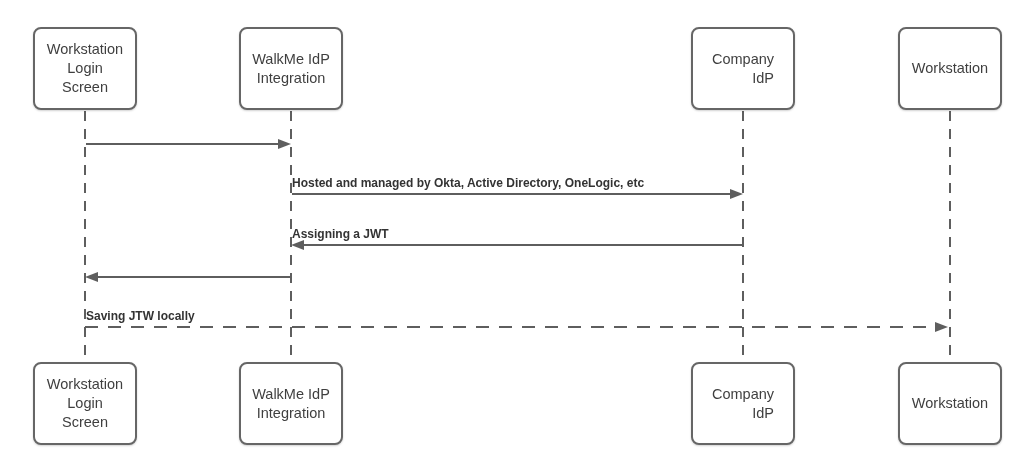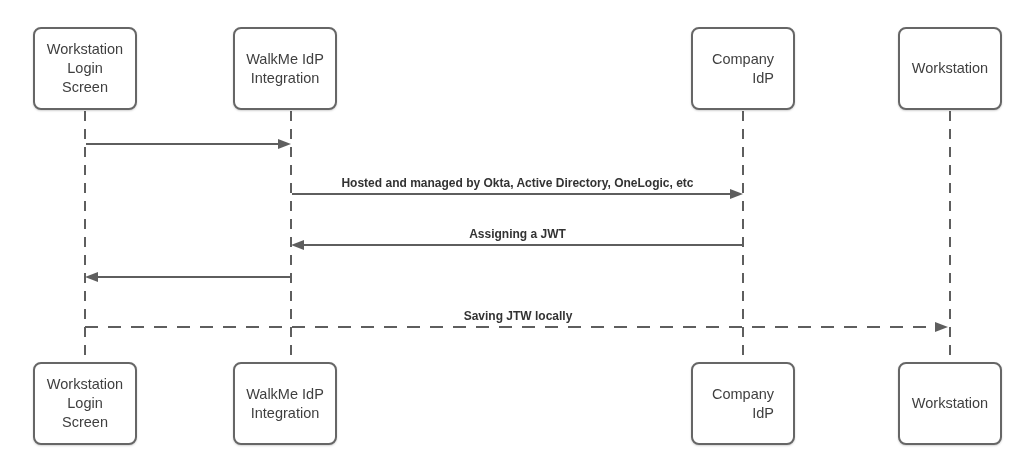--- a/index.html
+++ b/index.html
@@ -35,29 +35,29 @@
     text-align: center;
   }
   .actor-box .actor-label {
     white-space: pre-line;
     font-size: 14.5px;
     line-height: 1.3;
     color: #3f3f3f;
   }
   .msg-label {
     position: absolute;
-    text-align: center;
+    text-align: left;
     font-size: 12px;
     font-weight: bold;
     color: #333333;
   }
   .row-top { top: 27px; }
   .row-bottom { top: 362px; }
   .col-a { left: 33px; }
-  .col-b { left: 233px; }
+  .col-b { left: 239px; }
   .col-c { left: 691px; text-align: right; }
   .col-d { left: 898px; }
 </style>
 </head>
 <body>
 
 <div class="canvas">
 
   <svg class="layer" width="1023" height="472" viewBox="0 0 1023 472">
 

